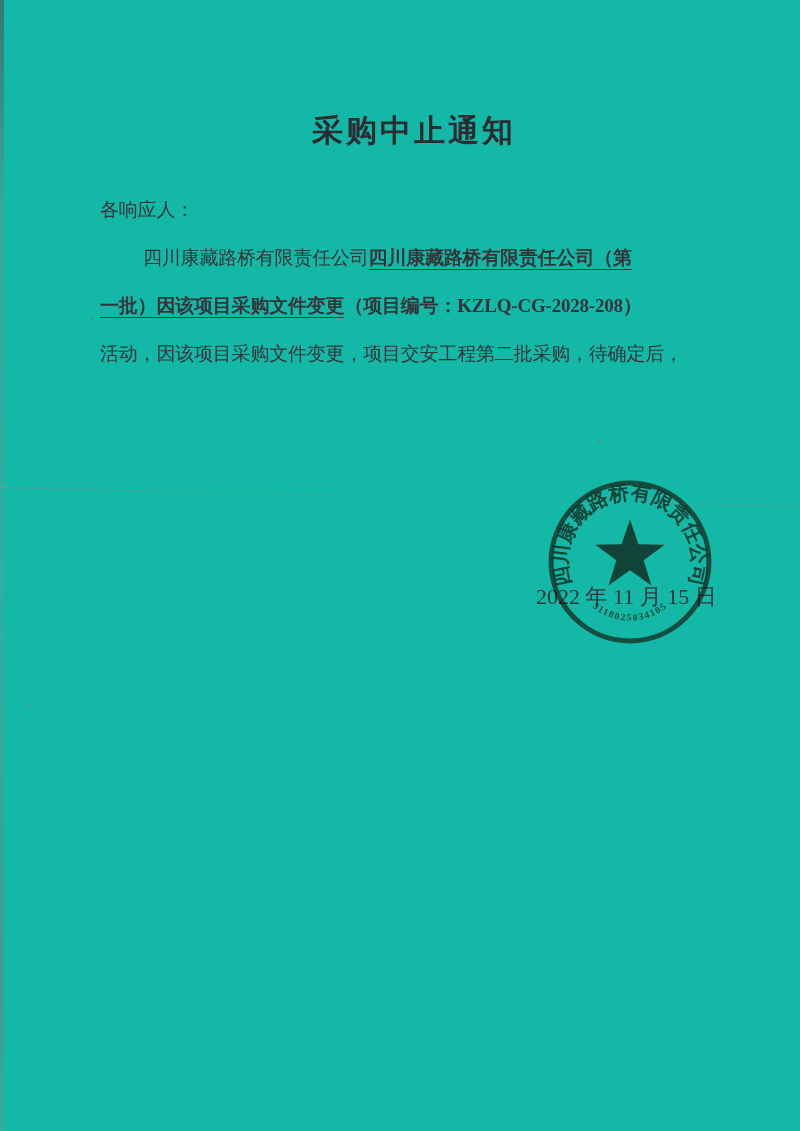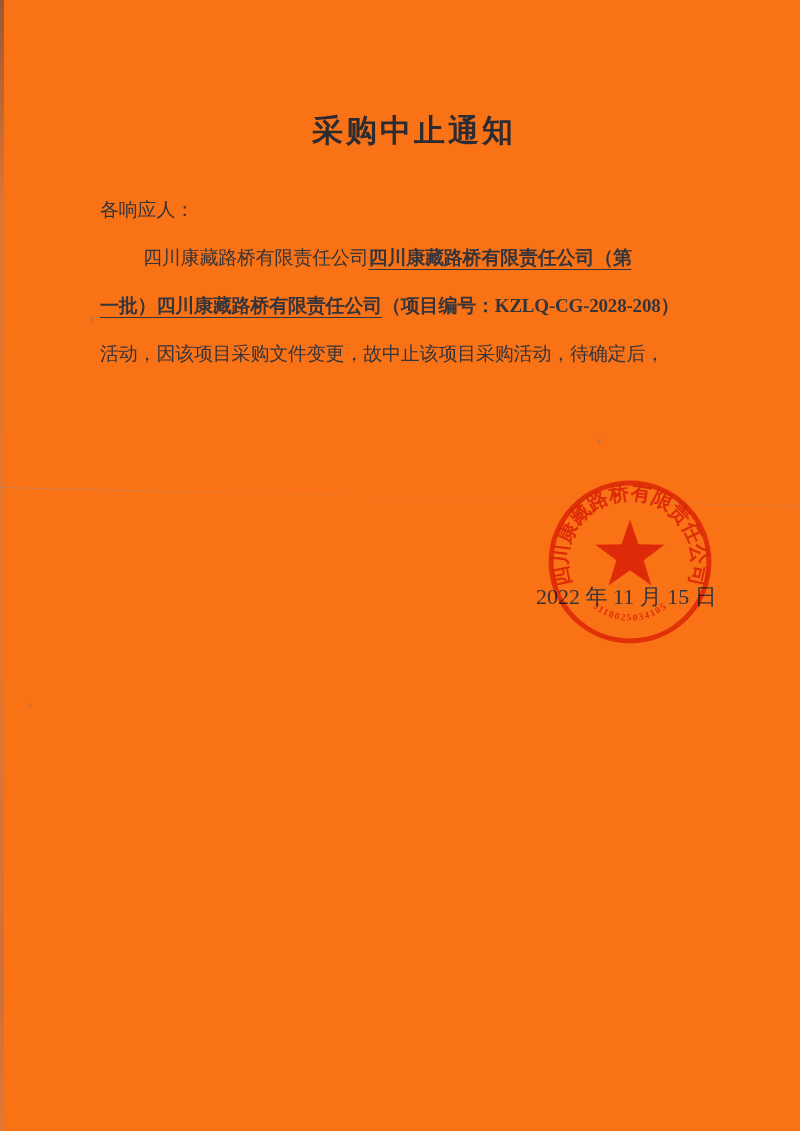--- a/index.html
+++ b/index.html
@@ -4,21 +4,21 @@
 <style>
   html, body {
     margin: 0;
     padding: 0;
     background: #e9e4e9;
   }
   .page {
     position: relative;
     width: 800px;
     height: 1131px;
-    background: #f97316;
+    background: #14b8a6;
     font-family: "Liberation Serif", "DejaVu Serif", serif;
     color: #35343a;
     overflow: hidden;
   }
   
   .left-edge {
     position: absolute;
     left: 0; top: 0;
     width: 4px; height: 100%;
     background: linear-gradient(180deg,
@@ -123,24 +123,24 @@
   <div class="doc-title">采购中止通知</div>
 
   <div class="body-block">
     <div class="line">
       <span>各响应人：</span>
     </div>
     <div class="line indent">
       <span>四川康藏路桥有限责任公司</span><span class="em">四川康藏路桥有限责任公司（第</span>
     </div>
     <div class="line">
-      <span class="em">一批）四川康藏路桥有限责任公司</span><span class="bold">（项目编号：KZLQ-CG-2028-208）</span>
+      <span class="em">一批）因该项目采购文件变更</span><span class="bold">（项目编号：KZLQ-CG-2028-208）</span>
     </div>
     <div class="line">
-      <span>活动，因该项目采购文件变更，故中止该项目采购活动，待确定后，</span>
+      <span>活动，因该项目采购文件变更，项目交安工程第二批采购，待确定后，</span>
     </div>
   </div>
 
 
   <div class="date-line">2022 年 11 月 15 日</div>
 
   <svg class="stamp" viewBox="0 0 170 170" xmlns="http://www.w3.org/2000/svg" aria-hidden="true">
     <defs>
       <path id="arc-top" d="M 28.8 111.2 A 62 62 0 1 1 141.2 111.2" fill="none"></path>
       <path id="arc-bottom" d="M 34.8 114 A 58 58 0 0 0 135.2 114" fill="none"></path>

